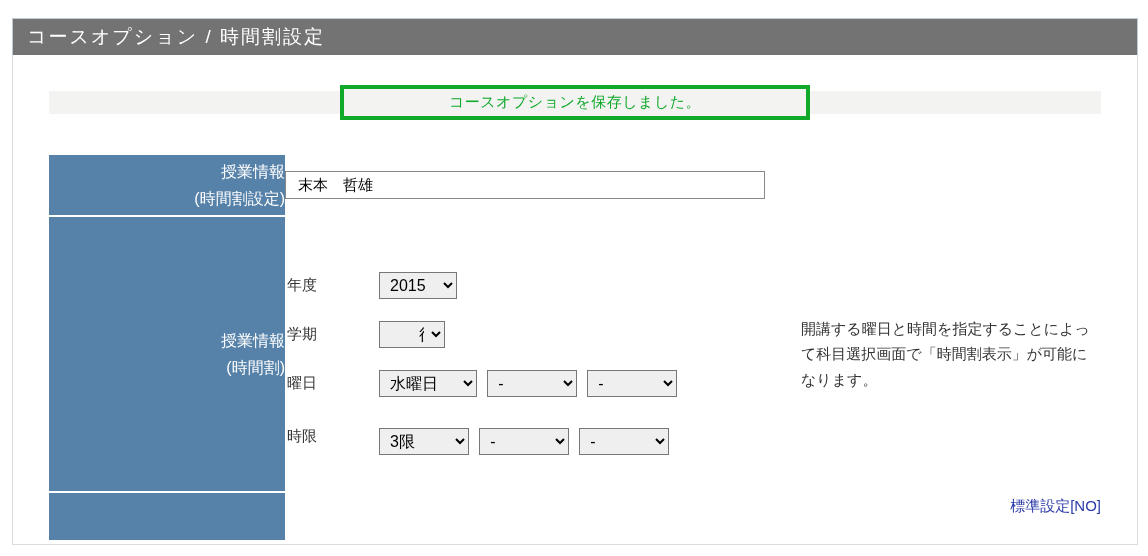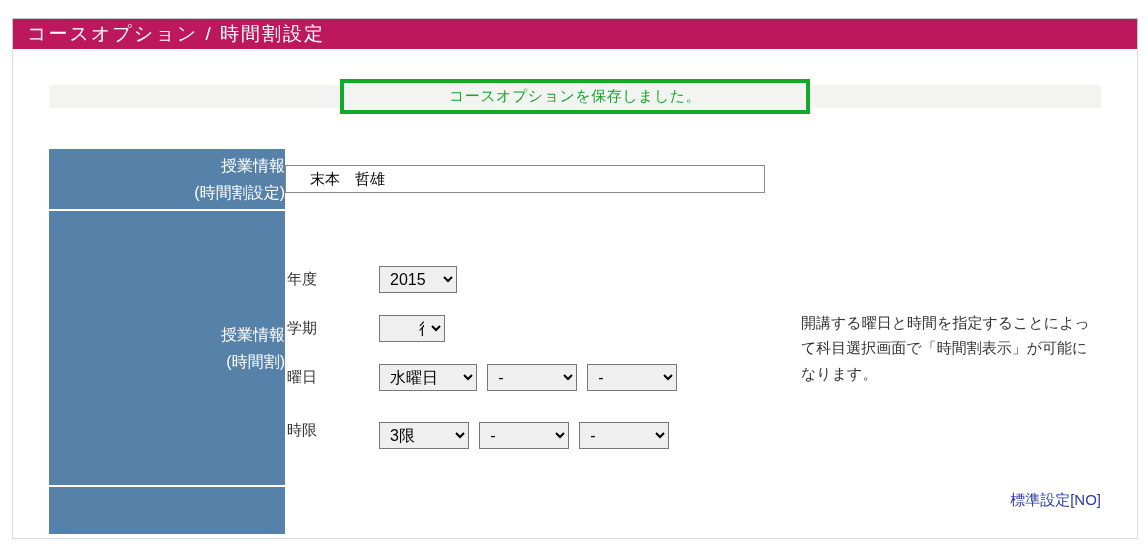--- a/index.html
+++ b/index.html
@@ -10,28 +10,28 @@
     font-size: 14px;
     background: #fff;
     color: #333;
   }
   .page {
     width: 1148px;
     height: 556px;
     padding: 18px 10px 0 12px;
   }
   .title-bar {
-    background: #be185d;
+    background: #737373;
     color: #fff;
     font-size: 19px;
     letter-spacing: 2px;
     padding: 10px 14px;
     border: 1px solid #bfc9d3;
     border-bottom: none;
-    height: 31px;
+    height: 37px;
     display: flex;
     align-items: center;
   }
   .content-wrap {
     border: 1px solid #dcdcdc;
     border-top: none;
     background: #fff;
     padding: 30px 36px 0 36px;
     height: 490px;
   }
@@ -93,21 +93,21 @@
     padding: 8px 4px 0 0;
     vertical-align: middle;
   }
   .row1 { height: 62px; }
   .row2 { height: 276px; }
   .row3 { height: 48px; }
   .text-input {
     width: 480px;
     height: 28px;
     font-size: 15px;
-    padding: 2px 24px;
+    padding: 2px 12px;
     border: 1px solid #888;
     font-family: inherit;
   }
   .inner-tbl {
   }
   .inner-tbl td {
     padding: 10px 10px 10px 0;
     font-size: 15px;
     white-space: nowrap;
     vertical-align: middle;

